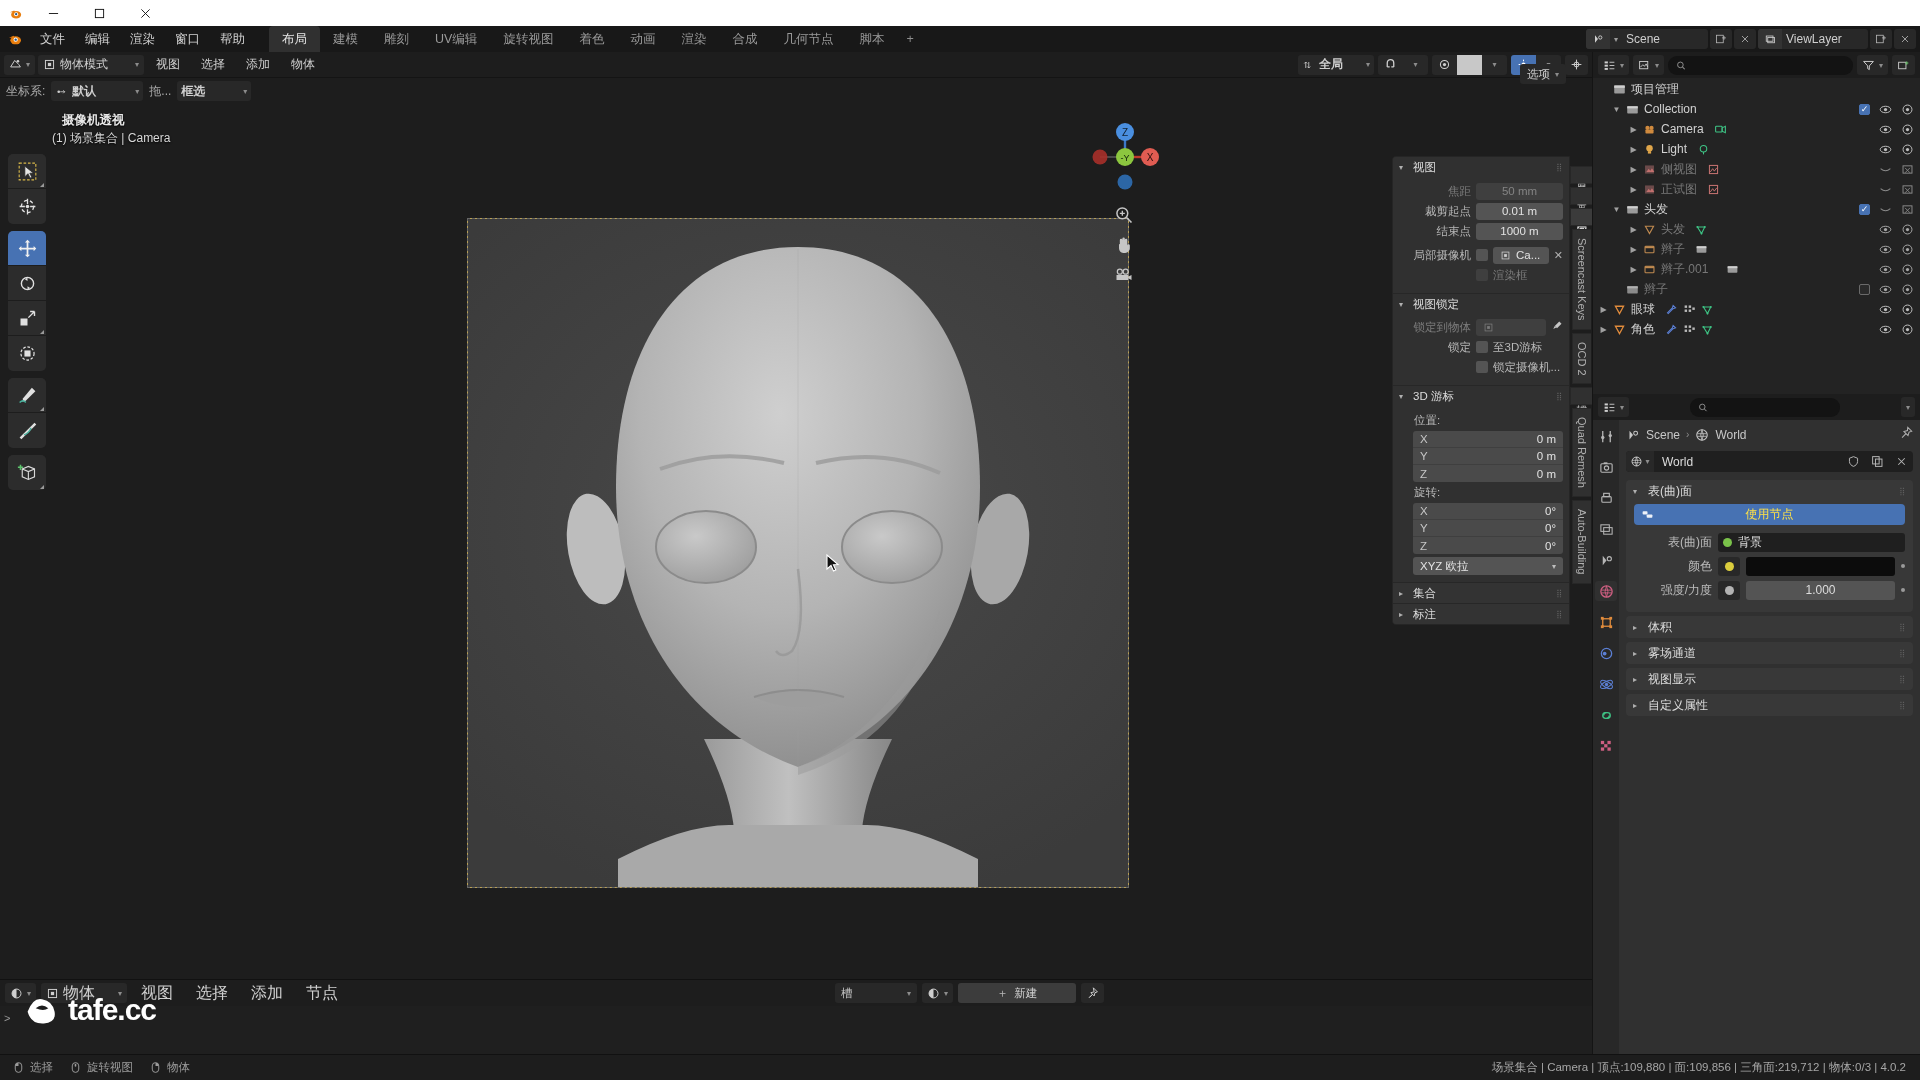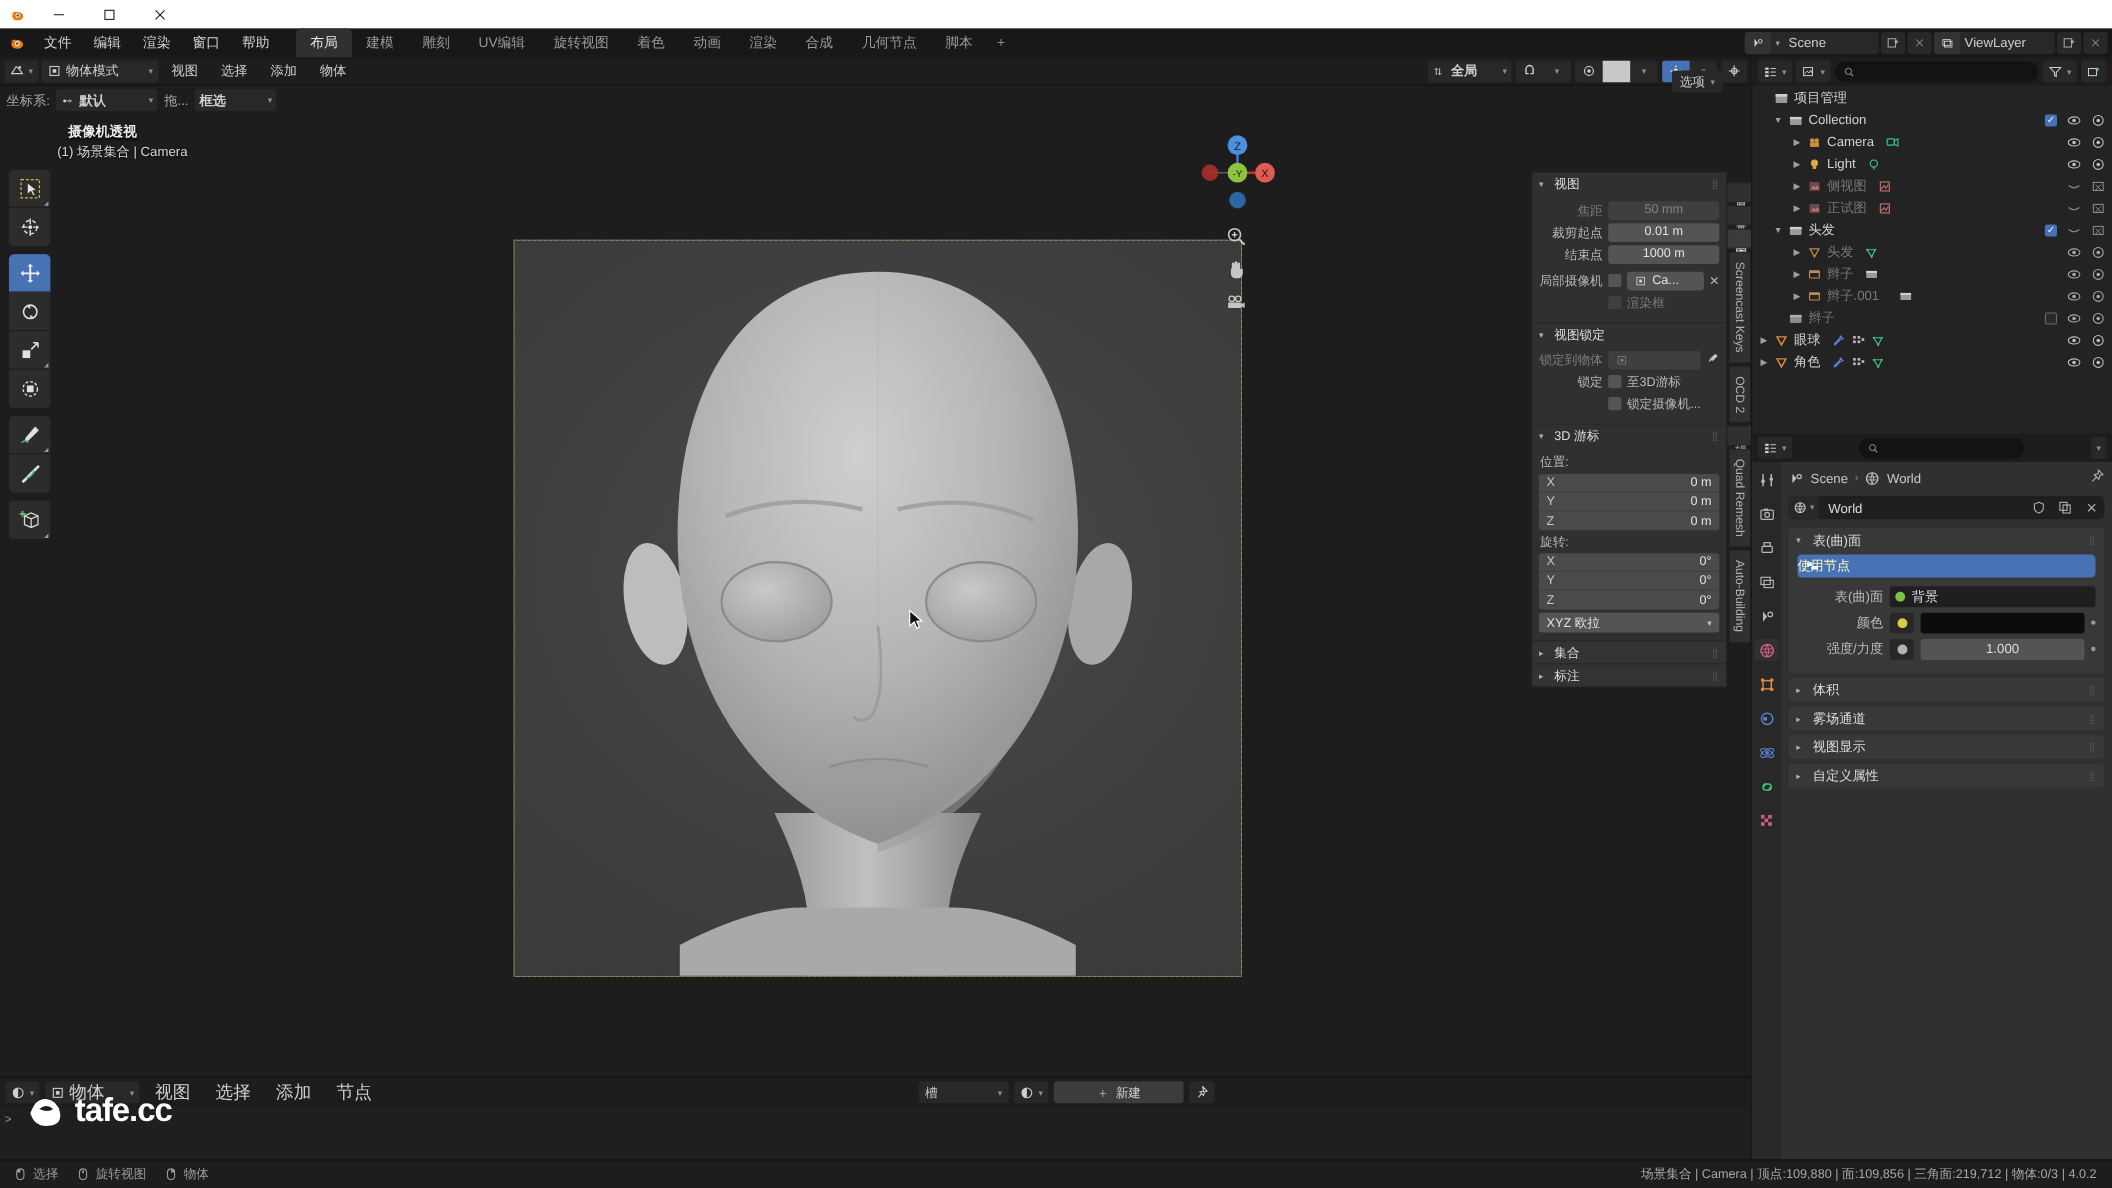--- a/index.html
+++ b/index.html
@@ -82,21 +82,21 @@
   .gizmo { position:absolute; right:430px; top:16px; width:74px; height:74px; }
   .gz-btn { position:absolute; right:455px; width:26px; height:26px; display:flex; align-items:center; justify-content:center; color:#b4b4b4;}
   .gz-btn svg { width:20px; height:20px; }
 
   
   .npanel { position:absolute; right:22px; top:52px; width:178px; background:#303030; border-radius:4px 0 0 4px;
      border:1px solid #252525; font-size:11.5px; overflow:hidden;}
   .np-head { display:flex; align-items:center; gap:5px; height:21px; padding:0 6px; background:#303030; color:#dcdcdc; font-size:11.5px; }
   .np-head .tri { font-size:8px; color:#b0b0b0; width:9px; }
   .np-head .dots { margin-left:auto; color:#606060; letter-spacing:1px; font-size:8px;}
-  .np-body { padding:4px 6px 7px 6px; background:#303030; }
+  .np-body { padding:4px 6px 7px 20px; background:#303030; }
   .row { display:flex; align-items:center; height:18px; margin-bottom:2px; gap:5px; }
   .row .rl { width:58px; text-align:right; color:#b8b8b8; font-size:11.5px; white-space:nowrap;}
   .row .rl.dim { color:#7c7c7c; }
   .field { flex:1; height:17px; background:#545454; border-radius:3px; display:flex; align-items:center; justify-content:center; font-size:11.5px; color:#e2e2e2; }
   .field.dim { background:#3f3f3f; color:#848484; }
   .field.lf { justify-content:flex-start; padding-left:7px; }
   .chk { width:12px; height:12px; background:#545454; border-radius:2px; flex:none;}
   .chk.dim { background:#3f3f3f; }
   .np-sub { color:#b8b8b8; font-size:11.5px; margin:3px 0 3px 1px; }
   .stack { background:#4a4a4a; border-radius:3px; overflow:hidden; margin-bottom:3px;}
@@ -173,21 +173,21 @@
   .idblock .ib-ico { width:28px; height:21px; display:flex; align-items:center; justify-content:center; background:#282828; gap:2px;}
   .idblock .ib-ico svg{width:13px;height:13px;}
   .idblock .ib-name { flex:1; padding-left:8px; font-size:12px; color:#dcdcdc;}
   .idblock .ib-btn { width:24px; height:21px; display:flex; align-items:center; justify-content:center; color:#b6b6b6;}
   .idblock .ib-btn svg{width:13px;height:13px;}
   .psec { background:#383838; border-radius:4px; margin-bottom:4px; overflow:hidden;}
   .psec-head { display:flex; align-items:center; gap:6px; height:22px; padding:0 7px; font-size:12px; color:#dcdcdc;}
   .psec-head .tri{font-size:8px;color:#b0b0b0;width:9px;}
   .psec-head .dots{margin-left:auto;color:#5e5e5e;letter-spacing:1px;font-size:8px;}
   .psec-body{padding:2px 8px 8px 8px;}
-  .usenodes { height:21px; background:#4772b3; border-radius:4px; display:flex; align-items:center; justify-content:flex-start; position:relative; color:#fef9c3; font-size:12px; margin-bottom:7px;}
+  .usenodes { height:21px; background:#4772b3; border-radius:4px; display:flex; align-items:center; justify-content:center; position:relative; color:#fde047; font-size:12px; margin-bottom:7px;}
   .usenodes svg{position:absolute;left:7px;width:13px;height:13px;}
   .prow { display:flex; align-items:center; height:20px; gap:6px; margin-bottom:4px;}
   .prow .pl { width:78px; text-align:right; color:#bcbcbc; font-size:12px;}
   .prow .pf { flex:1; height:19px; background:#1f1f1f; border-radius:3px; display:flex; align-items:center; padding:0 5px; gap:6px; font-size:12px; color:#dcdcdc;}
   .prow .pf.grey{background:#545454;justify-content:center;}
   .dotg { width:9px; height:9px; border-radius:50%; background:#7ac24a; flex:none; }
   .dotg.yellow{background:#dbcd3d;}
   .dotg.grey{background:#b3b3b3;}
   .sockbox{ width:22px; height:19px; background:#282828; border-radius:3px; display:flex;align-items:center;justify-content:center;flex:none;}
   .animdot { width:4px; height:4px; border-radius:50%; background:#9a9a9a; flex:none;}

